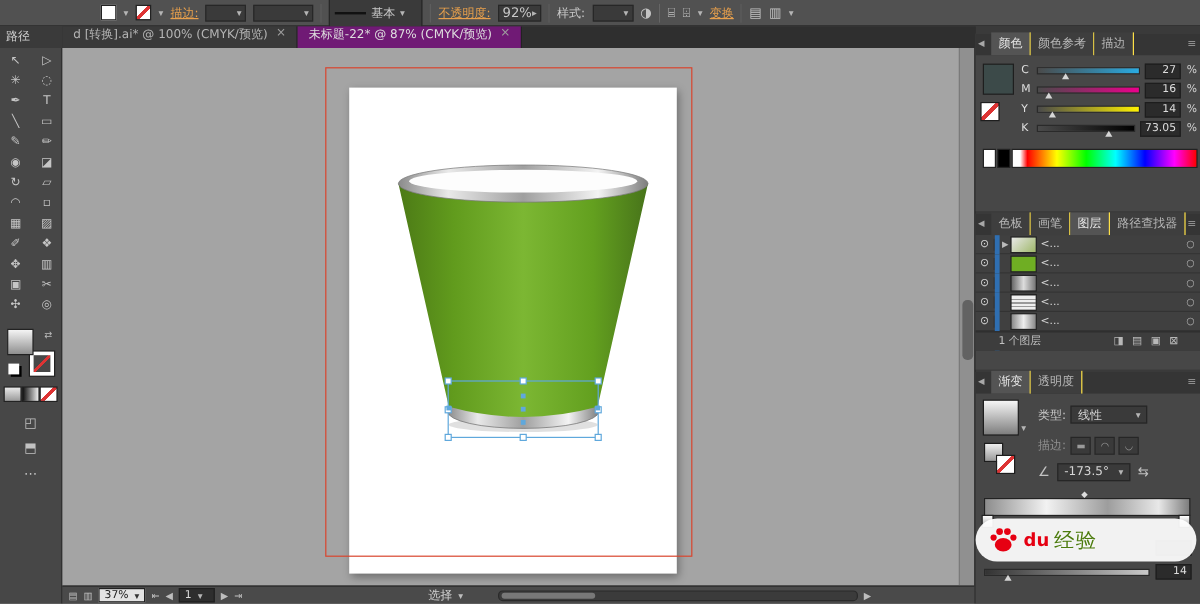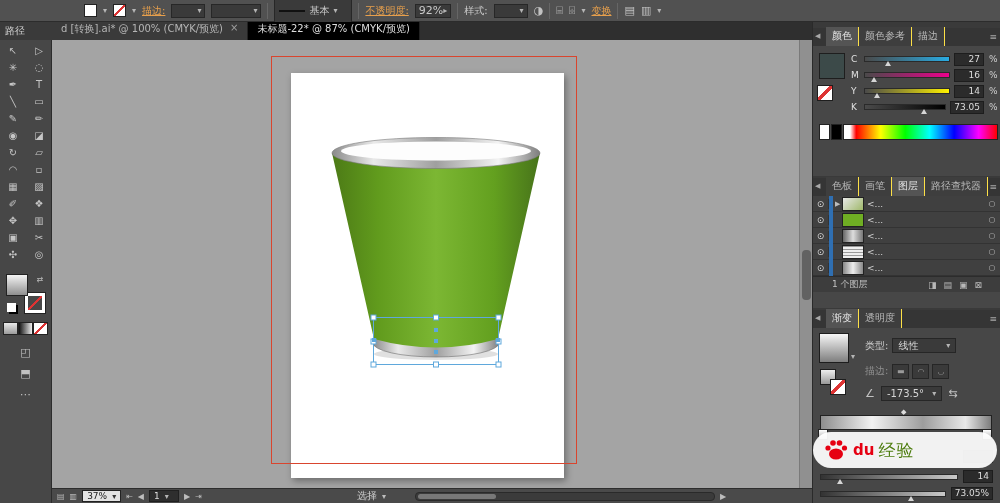--- a/index.html
+++ b/index.html
@@ -33,21 +33,21 @@
   #fs-buttons { display:flex; justify-content:center; gap:2px; margin-top:10px; }
   .fsb { width:13px; height:11px; box-shadow:0 0 0 1px #222; }
   .fsb-color { background:linear-gradient(#e9e9e9,#9a9a9a); }
   .fsb-grad { background:linear-gradient(90deg,#111,#eee); }
   .fsb-none { background:linear-gradient(135deg,#fff 42%,#d33 42%,#d33 58%,#fff 58%); }
   #toolbar-bottom { display:flex; flex-direction:column; align-items:center; gap:8px; margin-top:12px; font-size:11px; color:#c2c2c2; }
 
   
   #tab-bar { position:absolute; left:52px; top:22px; width:760px; height:18px; background:#2f2f2f; display:flex; }
   .doc-tab { display:flex; align-items:flex-start; gap:7px; padding:0 9px; font-size:10px; color:#b5b5b5; background:#3a3a3a; border-right:1px solid #222; white-space:nowrap; }
-  .doc-tab.active { background:#000000; color:#dedede;flex-direction:column; }
+  .doc-tab.active { background:#701a75; color:#dedede; }
   .tab-close { font-size:10px; color:#9e9e9e; }
 
   
   #canvas { position:absolute; left:52px; top:40px; width:760px; height:448px; background:#a4a4a4; overflow:hidden; }
   #artboard { position:absolute; left:239px; top:33px; width:273px; height:405px; background:#ffffff; box-shadow:2px 3px 7px rgba(0,0,0,.35); }
   #red-rect { position:absolute; left:219px; top:16px; width:306px; height:408px; border:1px solid #d9452e; }
   #artwork { position:absolute; left:0; top:0; pointer-events:none; }
   #v-scroll { position:absolute; right:0; top:0; width:13px; height:448px; background:#909090; border-left:1px solid #7a7a7a; }
   #v-thumb { position:absolute; left:2px; top:210px; width:9px; height:50px; background:#626262; border-radius:4px; }
 
@@ -449,26 +449,20 @@
         <span class="gstop" style="right:10px"></span>
         <span class="gmid" style="left:88px">◆</span>
         <div class="vbox" id="lone-box"></div>
         <div id="gradient-fields">
             <div class="gfield-row">
               <div class="strack gtrack" style="background: linear-gradient(to right, rgb(51, 51, 51), rgb(201, 201, 201));">
                 <i class="sthumb" style="left: calc(14% - 3px);"></i>
               </div>
               <div class="vbox">14</div>
             </div>
-            <div class="gfield-row">
-              <div class="strack gtrack" style="background: linear-gradient(to right, rgb(51, 51, 51), rgb(201, 201, 201));">
-                <i class="sthumb" style="left: calc(73% - 3px);"></i>
-              </div>
-              <div class="vbox">73.05%</div>
-            </div>
           </div>
         <div id="watermark">
           <svg width="26" height="26" viewBox="0 0 26 26">
             <circle cx="5" cy="11" r="2.6" fill="#e60012"></circle>
             <circle cx="10" cy="6" r="2.8" fill="#e60012"></circle>
             <circle cx="16.5" cy="6" r="2.8" fill="#e60012"></circle>
             <circle cx="21.5" cy="11" r="2.6" fill="#e60012"></circle>
             <ellipse cx="13" cy="17" rx="7" ry="5.6" fill="#e60012"></ellipse>
           </svg>
           <span id="wm-du">du</span>

